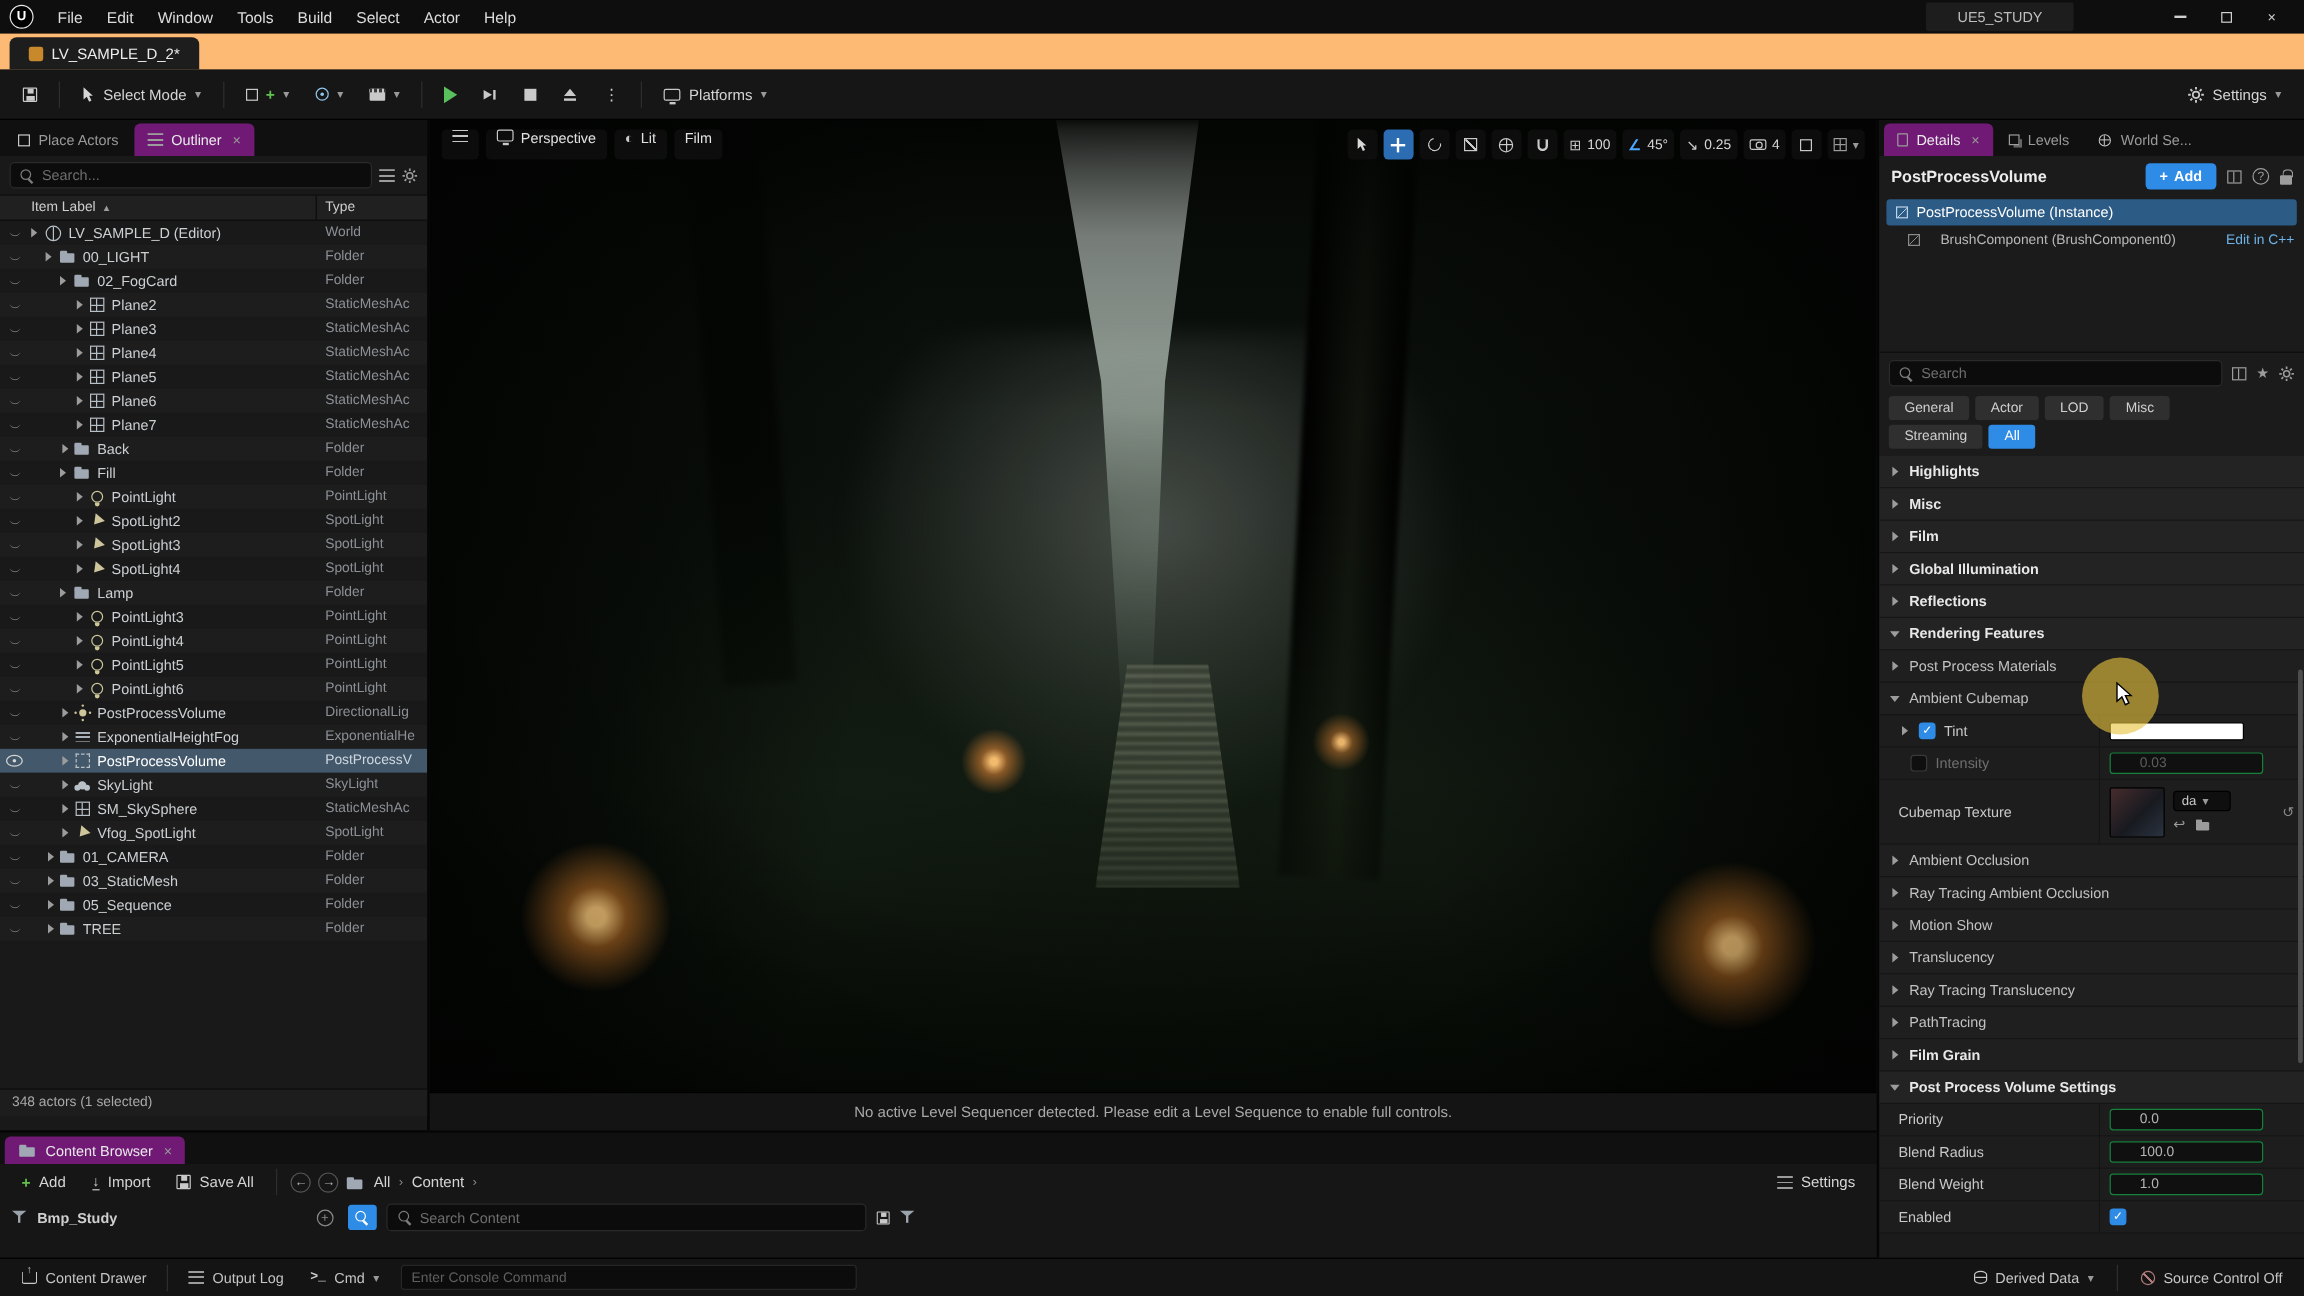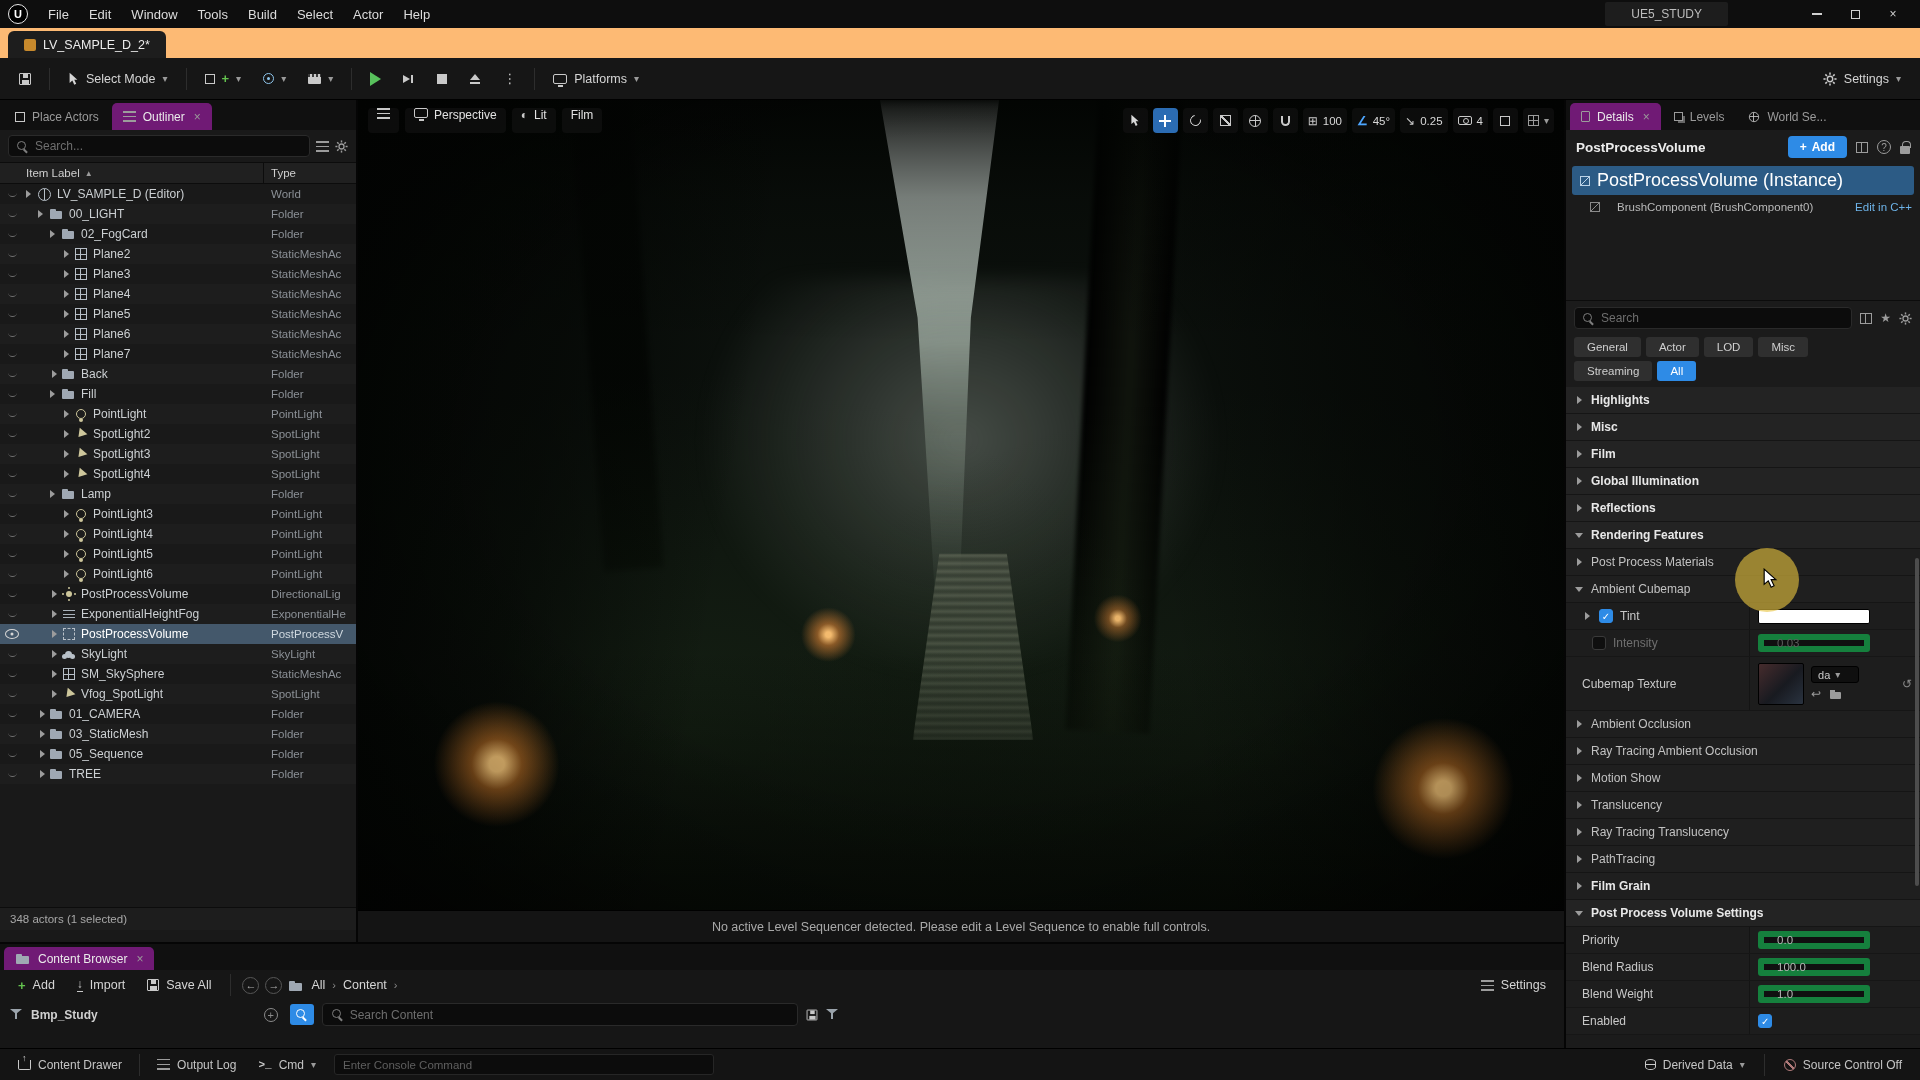--- a/index.html
+++ b/index.html
@@ -166,21 +166,21 @@
   .vpt.active{background:#2b6cb3}
   .glyph{font-size:12px;color:#c9c9c9}
   .glyph.blue{color:#4da6ff;font-weight:bold}
   .vp-notice{flex:none;height:32px;background:#141414;border-top:1px solid #000;display:flex;align-items:center;justify-content:center;color:#a9a9a9;font-size:12.5px}
 
   
   .details{width:356px;background:#1b1b1b;border-left:2px solid #050505;display:flex;flex-direction:column;position:relative;overflow:hidden;flex:none}
   .d-title{display:flex;align-items:center;gap:9px;padding:6px 10px;flex:none}
   .d-name{font-size:13.5px;color:#ececec;font-weight:bold;margin-right:auto}
   .addbtn{display:flex;align-items:center;gap:5px;background:#2e8be6;border:none;color:#fff;border-radius:4px;padding:4px 12px;font-size:12px;font-family:inherit;font-weight:bold}
-  .d-instance{display:flex;align-items:center;gap:7px;background:#2c5b85;margin:2px 6px;border-radius:3px;padding:4px 8px;color:#fff;font-size:18px}
+  .d-instance{display:flex;align-items:center;gap:7px;background:#2c5b85;margin:2px 6px;border-radius:3px;padding:4px 8px;color:#fff;font-size:12px}
   .d-comp{display:flex;align-items:center;gap:17px;padding:4px 8px 4px 24px;color:#b9b9b9;font-size:11.5px}
   .cpp{margin-left:auto;color:#6db3e8;text-decoration:none;font-size:11.5px}
   .d-blank{height:84px;border-bottom:1px solid #0c0c0c;flex:none}
   .d-search{display:flex;align-items:center;gap:8px;padding:6px 8px;flex:none}
   .chips{display:flex;gap:5px;padding:2px 8px;flex:none}
   .chip{display:inline-flex;align-items:center;background:#2f2f2f;border:none;border-radius:3px;color:#cfcfcf;font-size:11.5px;padding:4px 13px;font-family:inherit}
   .chip.is-active{background:#2e8be6;color:#fff}
   .d-body{flex:1;overflow:hidden;margin-top:4px}
   .cat-row{height:27px;display:flex;align-items:center;gap:7px;padding:0 8px;background:#232323;border-bottom:1px solid #151515}
   .cat-row.is-sub{background:#1f1f1f}
@@ -188,41 +188,41 @@
   .exp::before{content:'';border-top:4px solid transparent;border-bottom:4px solid transparent;border-left:5px solid #9c9c9c}
   .is-expanded .exp::before{border-left:4px solid transparent;border-right:4px solid transparent;border-top:5px solid #9c9c9c;border-bottom:none}
   .cat-label{color:#c2c2c2;font-size:12px}
   .cat-row.is-bold .cat-label{font-weight:bold;color:#e8e8e8}
   .prop{display:flex;align-items:stretch;min-height:27px;background:#1d1d1d;border-bottom:1px solid #161616}
   .prop-l{width:52%;display:flex;align-items:center;gap:7px;padding:0 6px 0 16px;border-right:1px solid #141414}
   .prop-name{color:#c8c8c8;font-size:12px;overflow:hidden;white-space:nowrap;text-overflow:ellipsis}
   .prop.dim .prop-name{color:#6f6f6f}
   .prop-v{flex:1;display:flex;align-items:center;padding:0 8px;gap:7px}
   .swatch{width:112px;height:15px;background:#fff;border:1px solid #000;border-radius:2px}
-  .numbox{width:112px;height:18px;background:#101010;border:6px solid #15803d;border-radius:3px;color:#b5b5b5;display:flex;align-items:center;padding:0 13px;font-size:11.5px}
+  .numbox{width:128px;height:18px;background:#101010;border:1px solid #15803d;border-radius:3px;color:#b5b5b5;display:flex;align-items:center;padding:0 24px;font-size:11.5px}
   .prop.dim .numbox{color:#5d5d5d}
   .checkbox{width:14px;height:14px;border-radius:3px;background:#0f0f0f;border:1px solid #3a3a3a;display:flex;align-items:center;justify-content:center;flex:none}
   .checkbox.checked{background:#2e8be6;border-color:#2e8be6;color:#fff;font-size:10px}
   .prop.asset{min-height:54px}
   .thumb{width:46px;height:42px;border:1px solid #000;background:linear-gradient(135deg,#462c2d,#181a20 55%,#2a3340);border-radius:2px;flex:none}
   .asset-col{display:flex;flex-direction:column;gap:4px}
   .assetdd{height:17px;min-width:48px;background:#0f0f0f;border:1px solid #000;border-radius:3px;display:flex;align-items:center;gap:5px;padding:0 6px;color:#c9c9c9;font-size:11px}
   .asset-icons{display:flex;gap:9px;color:#9c9c9c;font-size:12px;align-items:center}
   .reset{margin-left:auto;color:#8a8a8a;font-size:12px}
   .d-scroll{position:absolute;right:1px;top:458px;width:4px;height:328px;background:#4d4d4d;border-radius:2px;z-index:6}
   .cursor-hl{position:absolute;left:169px;top:448px;width:64px;height:64px;border-radius:50%;background:rgba(231,195,63,.62);z-index:40;pointer-events:none}
   .cursor-ptr{position:absolute;left:196px;top:468px;z-index:41;pointer-events:none}
 
   
   .cbrowser{height:106px;background:#161616;border-top:2px solid #050505;display:flex;flex-direction:column;flex:none}
   .cb-toolbar{display:flex;align-items:center;gap:6px;padding:4px 10px;flex:none}
   .cb-filterrow{display:flex;align-items:center;gap:8px;padding:3px 10px;flex:none}
   .filter-text{color:#cfcfcf;font-size:12px;font-weight:bold}
   .bluesearch{width:24px;height:21px;background:#2e8be6;border-radius:3px;display:flex;align-items:center;justify-content:center;margin-left:4px}
-  .cb-search{width:476px;display:flex;align-items:center;gap:6px;background:#0c0c0c;border:1px solid #2a2a2a;border-radius:4px;height:23px;padding:0 8px}
+  .cb-search{width:400px;display:flex;align-items:center;gap:6px;background:#0c0c0c;border:1px solid #2a2a2a;border-radius:4px;height:23px;padding:0 8px}
   .cb-search input{flex:1;background:transparent;border:none;outline:none;color:#ddd;font-size:12px;font-family:inherit;min-width:0}
   .cb-search input::placeholder{color:#6e6e6e}
   .crumb{display:flex;align-items:center;gap:7px;color:#d5d5d5;font-size:12.5px}
 
   
   .statusbar{height:32px;background:#141414;border-top:1px solid #000;display:flex;align-items:center;padding:0 8px;gap:2px;flex:none}
   .sbtn{display:flex;align-items:center;gap:7px;padding:5px 10px;color:#c5c5c5;font-size:12px;border-radius:3px}
   .console{width:380px;display:flex;align-items:center;background:#0c0c0c;border:1px solid #262626;border-radius:3px;height:21px;padding:0 8px;margin-left:6px}
   .console input{flex:1;background:transparent;border:none;outline:none;color:#ccc;font-size:11.5px;font-family:inherit}
   .console input::placeholder{color:#5f5f5f}

